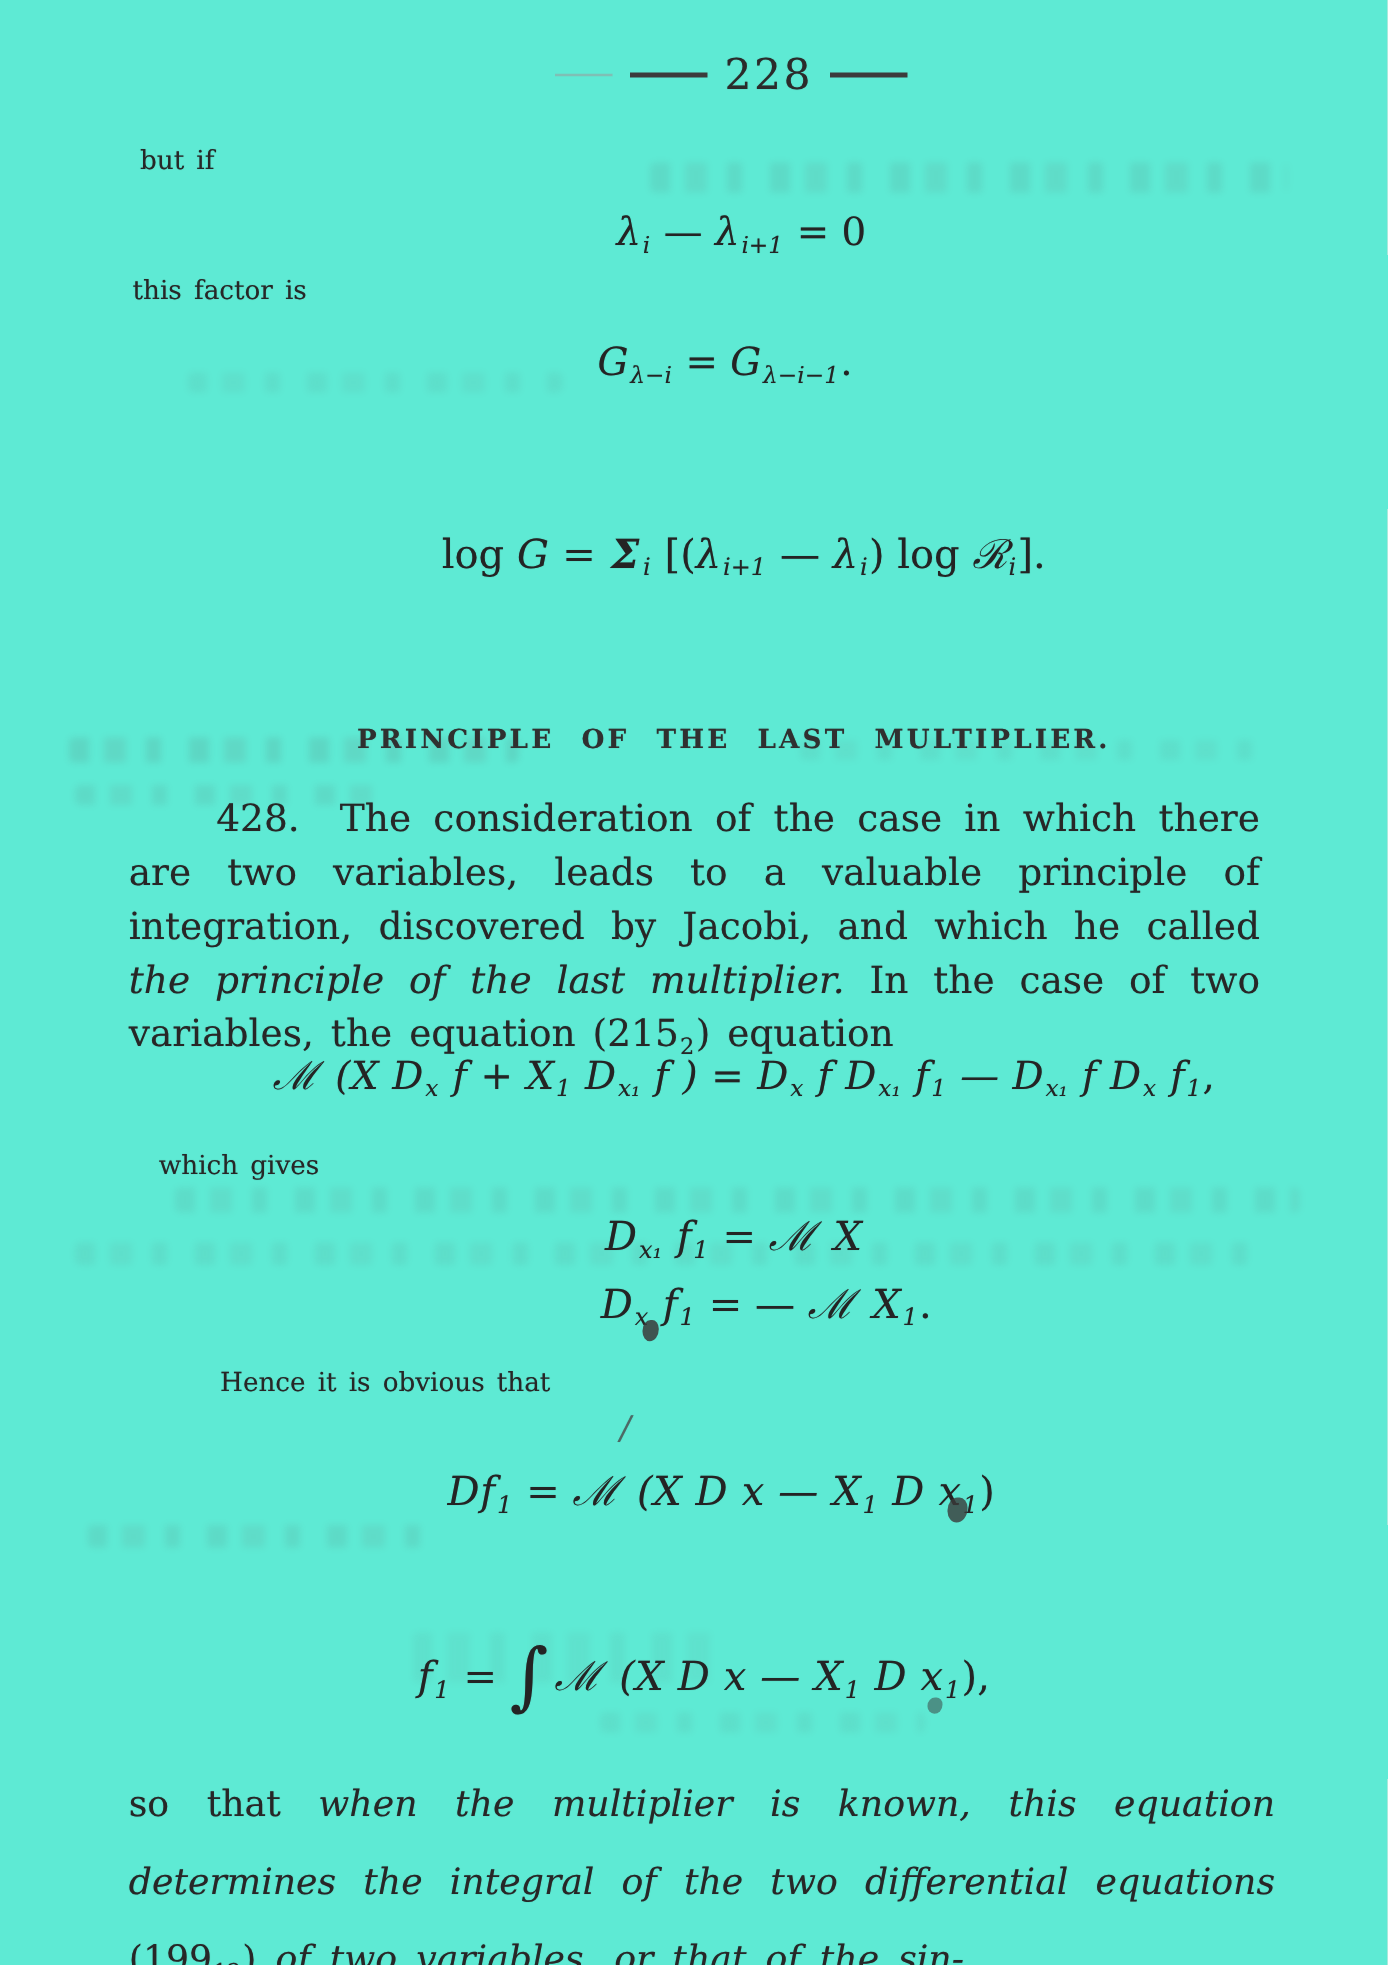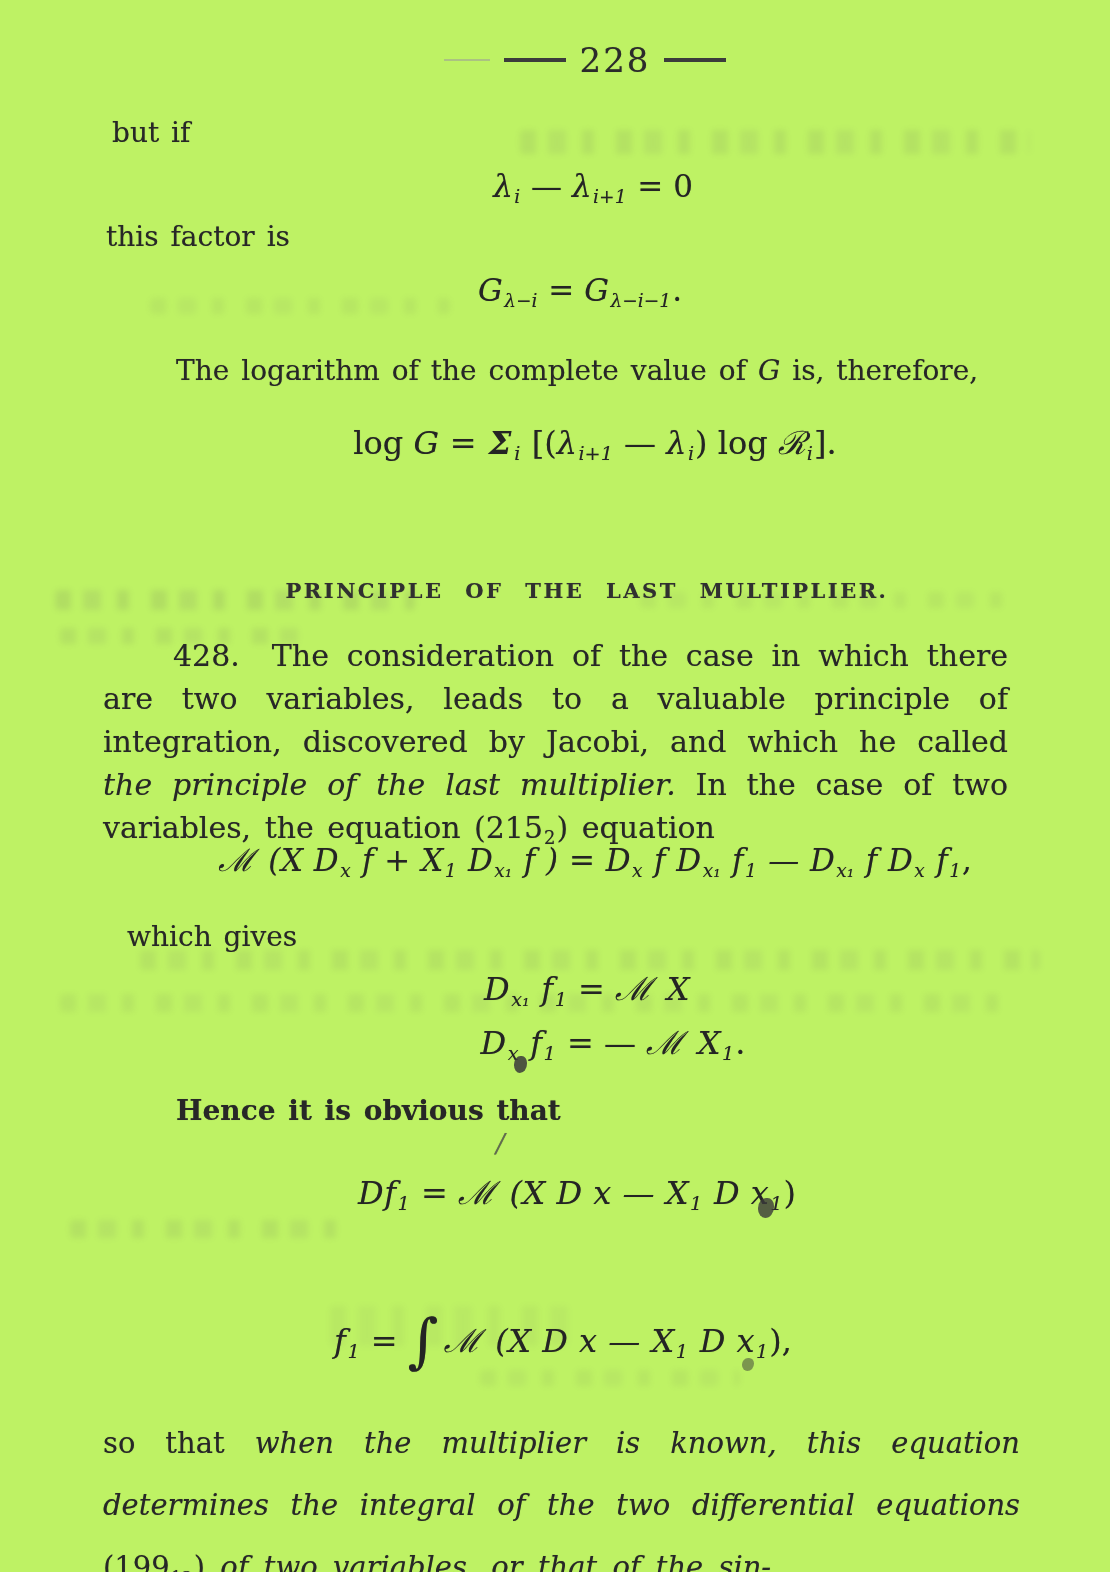--- a/index.html
+++ b/index.html
@@ -1,37 +1,37 @@
 <!DOCTYPE html>
 <html><head>
 <meta charset="utf-8">
 <style>
   html,body { margin:0; padding:0; background:#e8e6e2; }
   .page {
     position:relative;
     width:1110px; height:1572px;
     margin:0 auto;
-    background:#bef264;
+    background:#5eead4;
     overflow:hidden;
     font-family:"DejaVu Serif", "Liberation Serif", serif;
     color:#262626;
     text-shadow:0 0 0.7px rgba(40,40,40,0.45);
   }
   
   .pageno-row {
     position:absolute; top:40px; left:0; right:0;
     display:flex; align-items:center; justify-content:center; gap:14px;
     transform:translateX(30px);
   }
   .rule { display:inline-block; width:62px; height:4px; background:#3c3c3c; }
   .rule.faint { width:46px; height:2px; background:#9a9a9a; opacity:.55; }
   .pageno { font-size:34px; letter-spacing:2px; color:#2b2b2b; }
   
   .label {
-    position:absolute; font-size:28px; white-space:nowrap;
+    position:absolute; font-size:21px; white-space:nowrap;
     word-spacing:3px; color:#272727;
   }
   
   .section-heading {
     position:absolute; left:0; right:0; text-align:center;
     transform:translateX(32px);
     font-size:21px; font-weight:700; letter-spacing:2.5px; word-spacing:12px;
     color:#303030;
   }
   
@@ -105,23 +105,20 @@
   <div class="eq" style="top:168px; transform:translateX(38px);">
     <span class="it">λ</span><span class="sub">i</span><span class="rm"> — </span><span class="it">λ</span><span class="sub">i+1</span><span class="rm"> = 0</span>
   </div>
 
   <div class="label" style="left:106px; top:220px;">this factor is</div>
 
   <div class="eq" style="top:272px; transform:translateX(25px);">
     <span class="it">G</span><span class="sub">λ−i</span><span class="rm"> = </span><span class="it">G</span><span class="sub">λ−i−1</span><span class="rm">.</span>
   </div>
 
-  <div class="label" style="left:176px; top:354px;">
-    <span>The logarithm of the complete value of </span><span class="it">G</span><span> is, therefore,</span>
-  </div>
 
   <div class="eq" style="top:420px; font-size:32px; transform:translateX(40px);">
     <span class="rm">log </span><span class="it">G</span><span class="rm"> = </span><span class="sum">Σ</span><span class="sub">i</span><span class="rm"> [(</span><span class="it">λ</span><span class="sub">i+1</span><span class="rm"> — </span><span class="it">λ</span><span class="sub">i</span><span class="rm">) log </span><span class="scr">ℛ</span><span class="sub">i</span><span class="rm">].</span>
   </div>
 
   <div class="section-heading" style="top:578px;">PRINCIPLE OF THE LAST MULTIPLIER.</div>
 
   <p class="para indent" style="left:103px; top:634px; width:905px;">
     <span class="pnum">428.</span><span>The consideration of the case in which there are two variables, leads to a valuable principle of integration, discovered by Jacobi, and which he called </span><span class="it">the principle of the last multiplier.</span><span>  In the case of two variables, the equation (215</span><span class="sub rm">2</span><span>) equation</span>
   </p>
@@ -135,21 +132,21 @@
   <div class="eq" style="top:966px; font-size:32px; transform:translateX(32px);">
     <span class="it">D</span><span class="sub">x₁</span><span class="it"> f</span><span class="sub">1</span><span class="rm"> = </span><span class="scm">ℳ</span><span class="it"> X</span>
   </div>
 
   <div class="eq" style="top:1020px; font-size:32px; transform:translateX(58px);">
     <span class="it">D</span><span class="sub">x</span><span class="it"> f</span><span class="sub">1</span><span class="rm"> = — </span><span class="scm">ℳ</span><span class="it"> X</span><span class="sub">1</span><span class="rm">.</span>
   </div>
 
   <div class="blot" style="left:514px; top:1056px; width:13px; height:17px; opacity:.85;"></div>
 
-  <div class="label" style="left:176px; top:1094px;font-weight:bold;">Hence it is obvious that</div>
+  <div class="label" style="left:176px; top:1094px;">Hence it is obvious that</div>
 
   <div class="stray" style="left:496px; top:1128px;">/</div>
 
   <div class="eq" style="top:1170px; font-size:32px; transform:translateX(22px);">
     <span class="it">Df</span><span class="sub">1</span><span class="rm"> = </span><span class="scm">ℳ</span><span class="it"> (X D x — X</span><span class="sub">1</span><span class="it"> D x</span><span class="sub">1</span><span class="rm">)</span>
   </div>
 
   <div class="blot" style="left:758px; top:1198px; width:16px; height:20px; opacity:.8;"></div>
 
 

